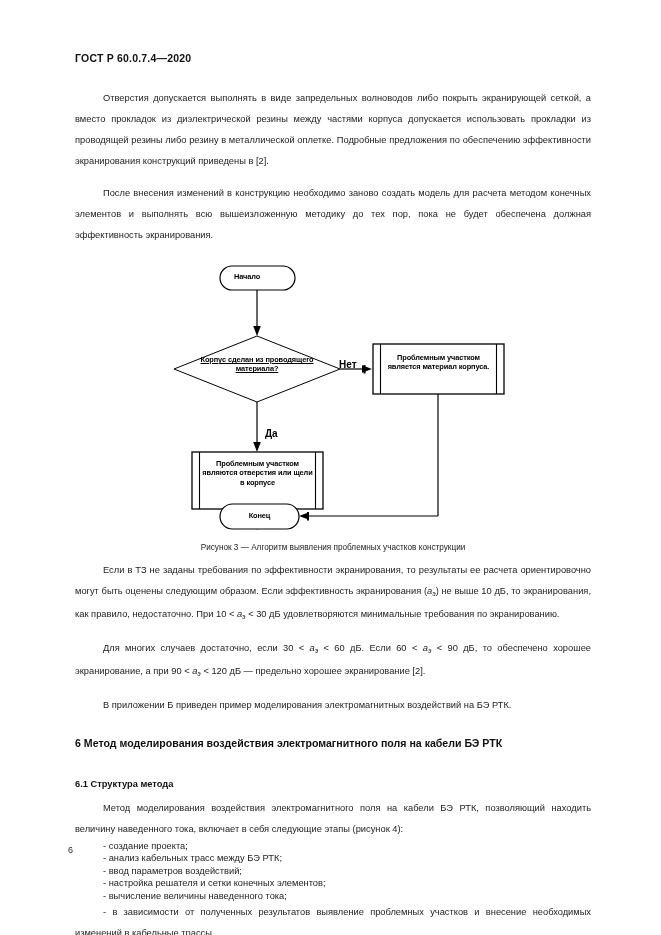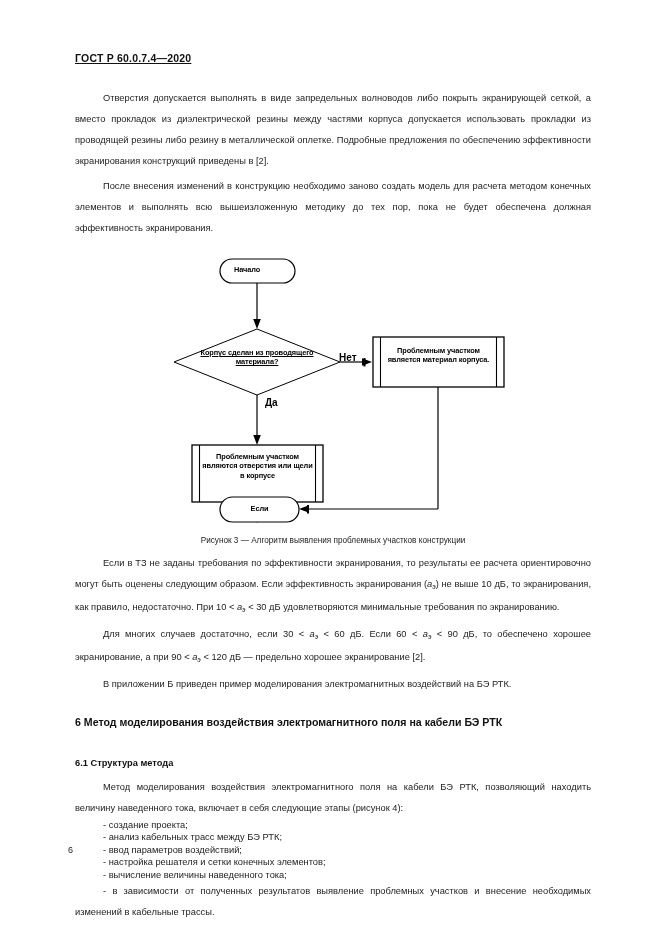--- a/index.html
+++ b/index.html
@@ -27,33 +27,32 @@
     left: 75px;
     top: 52px;
     width: 516px;
   }
   .doc-header {
     font-size: 10.5px;
     font-weight: bold;
     letter-spacing: 0.2px;
     margin: 0 0 24px 0;
     color: #111;
-    text-decoration: underline;
   }
   p.body-text {
     font-size: 9.3px;
     line-height: 21px;
     text-align: justify;
     text-indent: 28px;
     margin: 0 0 0 0;
     color: #1c1c1c;
     hyphens: manual;
   }
   p.body-text.tight {
-    margin-top: 4px;
+    margin-top: 11px;
   }
   .var {
     font-style: italic;
   }
   .var sub {
     font-style: italic;
     font-size: 7px;
     vertical-align: -2px;
   }
 
@@ -174,27 +173,27 @@
 
         <rect x="145" y="244" width="79" height="25" rx="12.5" ry="12.5" fill="#ffffff" stroke="#000000" stroke-width="1.2"></rect>
       </svg>
 
       <div class="node-label" style="left:145px; top:12px; width:54px;">Начало</div>
 
       <div class="node-label" style="left:122px; top:95px; width:120px;text-decoration:underline;">Корпус сделан из проводящего материала?</div>
 
       <div class="edge-label" style="left:264px; top:99px;">Нет</div>
 
-      <div class="edge-label" style="left:190px; top:144px;">Да</div>
+      <div class="edge-label" style="left:190px; top:168px;">Да</div>
 
       <div class="node-label" style="left:308px; top:93px; width:111px;">Проблемным участком является материал корпуса.</div>
 
       <div class="node-label" style="left:127px; top:199px; width:111px;">Проблемным участком являются отверстия или щели в корпусе</div>
 
-      <div class="node-label" style="left:145px; top:251px; width:79px;">Если</div>
+      <div class="node-label" style="left:145px; top:251px; width:79px;">Конец</div>
 
       <div class="fig-caption">Рисунок 3 — Алгоритм выявления проблемных участков конструкции</div>
     </div>
 
     <p class="body-text"><span>Если в ТЗ не заданы требования по эффективности экранирования, то результаты ее расчета ориентировочно могут быть оценены следующим образом. Если эффективность экранирования (</span><span class="var"><span>a</span><sub>э</sub></span><span>) не выше 10 дБ, то экранирования, как правило, недостаточно. При 10 &lt; </span><span class="var"><span>a</span><sub>э</sub></span><span> &lt; 30 дБ удовлетворяются минимальные требования по экранированию.</span></p>
 
     <p class="body-text tight"><span>Для многих случаев достаточно, если 30 &lt; </span><span class="var"><span>a</span><sub>э</sub></span><span> &lt; 60 дБ. Если 60 &lt; </span><span class="var"><span>a</span><sub>э</sub></span><span> &lt; 90 дБ, то обеспечено хорошее экранирование, а при 90 &lt; </span><span class="var"><span>a</span><sub>э</sub></span><span> &lt; 120 дБ  — предельно хорошее экранирование [2].</span></p>
 
     <p class="body-text tight">В приложении Б приведен пример моделирования электромагнитных воздействий на БЭ РТК.</p>
 

